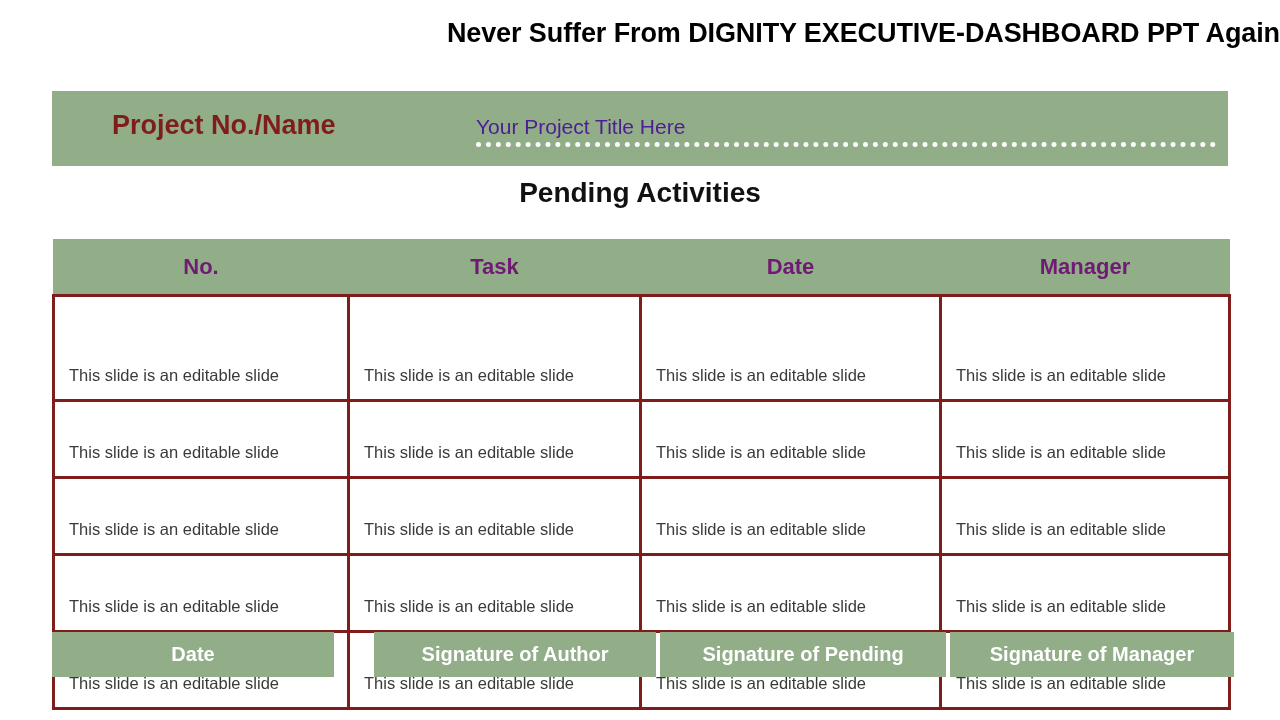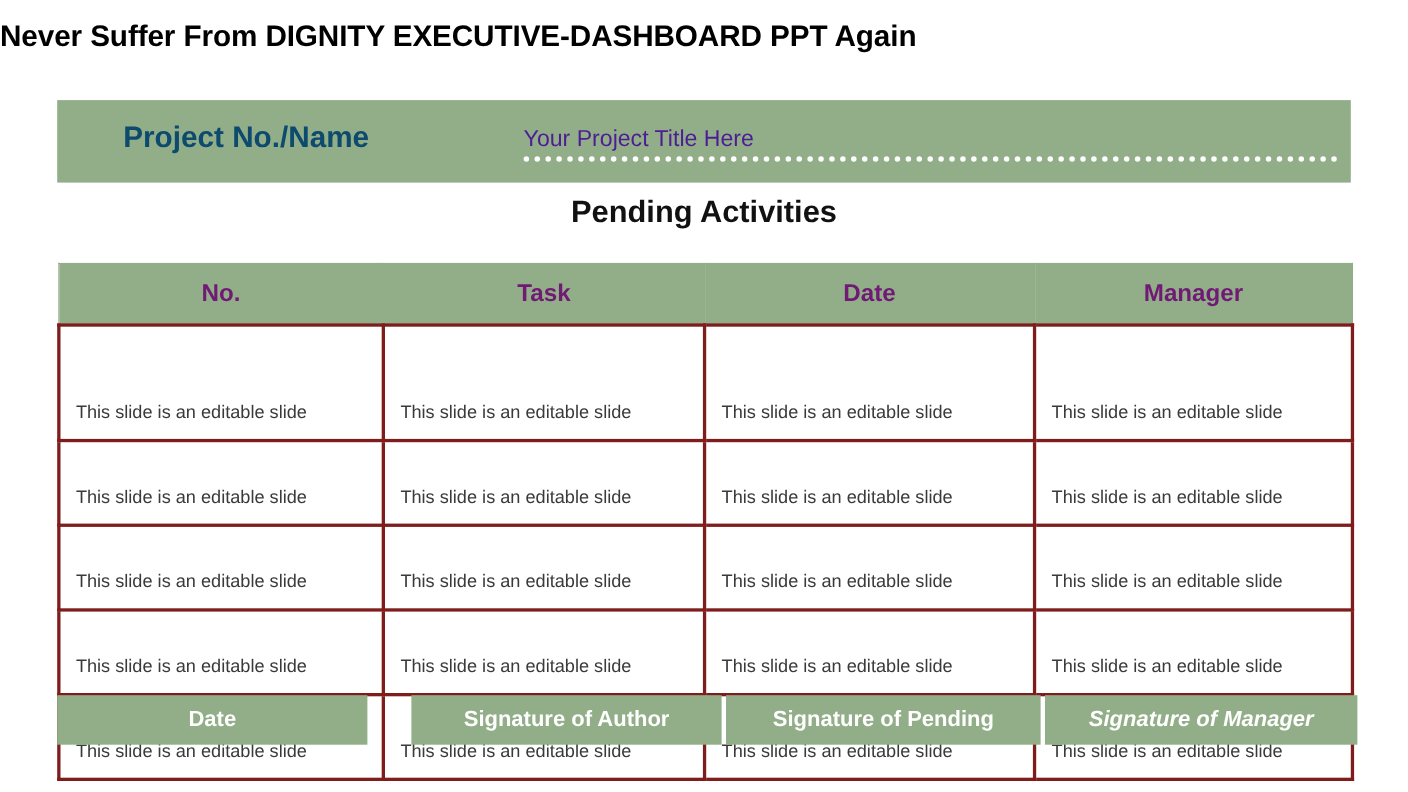--- a/index.html
+++ b/index.html
@@ -21,21 +21,21 @@
     height: 720px;
     background: #ffffff;
   }
 
   
   .slide-title {
     position: absolute;
     left: 0;
     top: 18px;
     width: 1280px;
-    text-align: left;
+    text-align: right;
     font-size: 27px;
     font-weight: bold;
     color: #000000;
     letter-spacing: -0.1px;
     white-space: nowrap;
   }
 
   
   .project-banner {
     position: absolute;
@@ -44,21 +44,21 @@
     width: 1176px;
     height: 75px;
     background: #92ae88;
   }
   .project-label {
     position: absolute;
     left: 60px;
     top: 19px;
     font-size: 27px;
     font-weight: bold;
-    color: #0c4a6e;
+    color: #7f1d1d;
     white-space: nowrap;
   }
   .project-title-wrap {
     position: absolute;
     left: 424px;
     top: 22px;
     width: 740px;
   }
   .project-title-value {
     font-size: 21px;
@@ -143,21 +143,21 @@
     color: #ffffff;
     font-size: 20px;
     font-weight: bold;
     display: flex;
     align-items: center;
     justify-content: center;
     height: 45px;
     margin-right: 4px;
     white-space: nowrap;
   }
-  .sig-cell:last-child { margin-right: 0; font-style: italic; }
+  .sig-cell:last-child { margin-right: 0; }
   .sig-w0 { width: 292px; }
   .sig-w1 { width: 292px; margin-left: 36px; }
   .sig-w2 { width: 296px; }
   .sig-w3 { width: 294px; }
 </style>
 </head>
 <body>
 
 <div class="slide">
 

